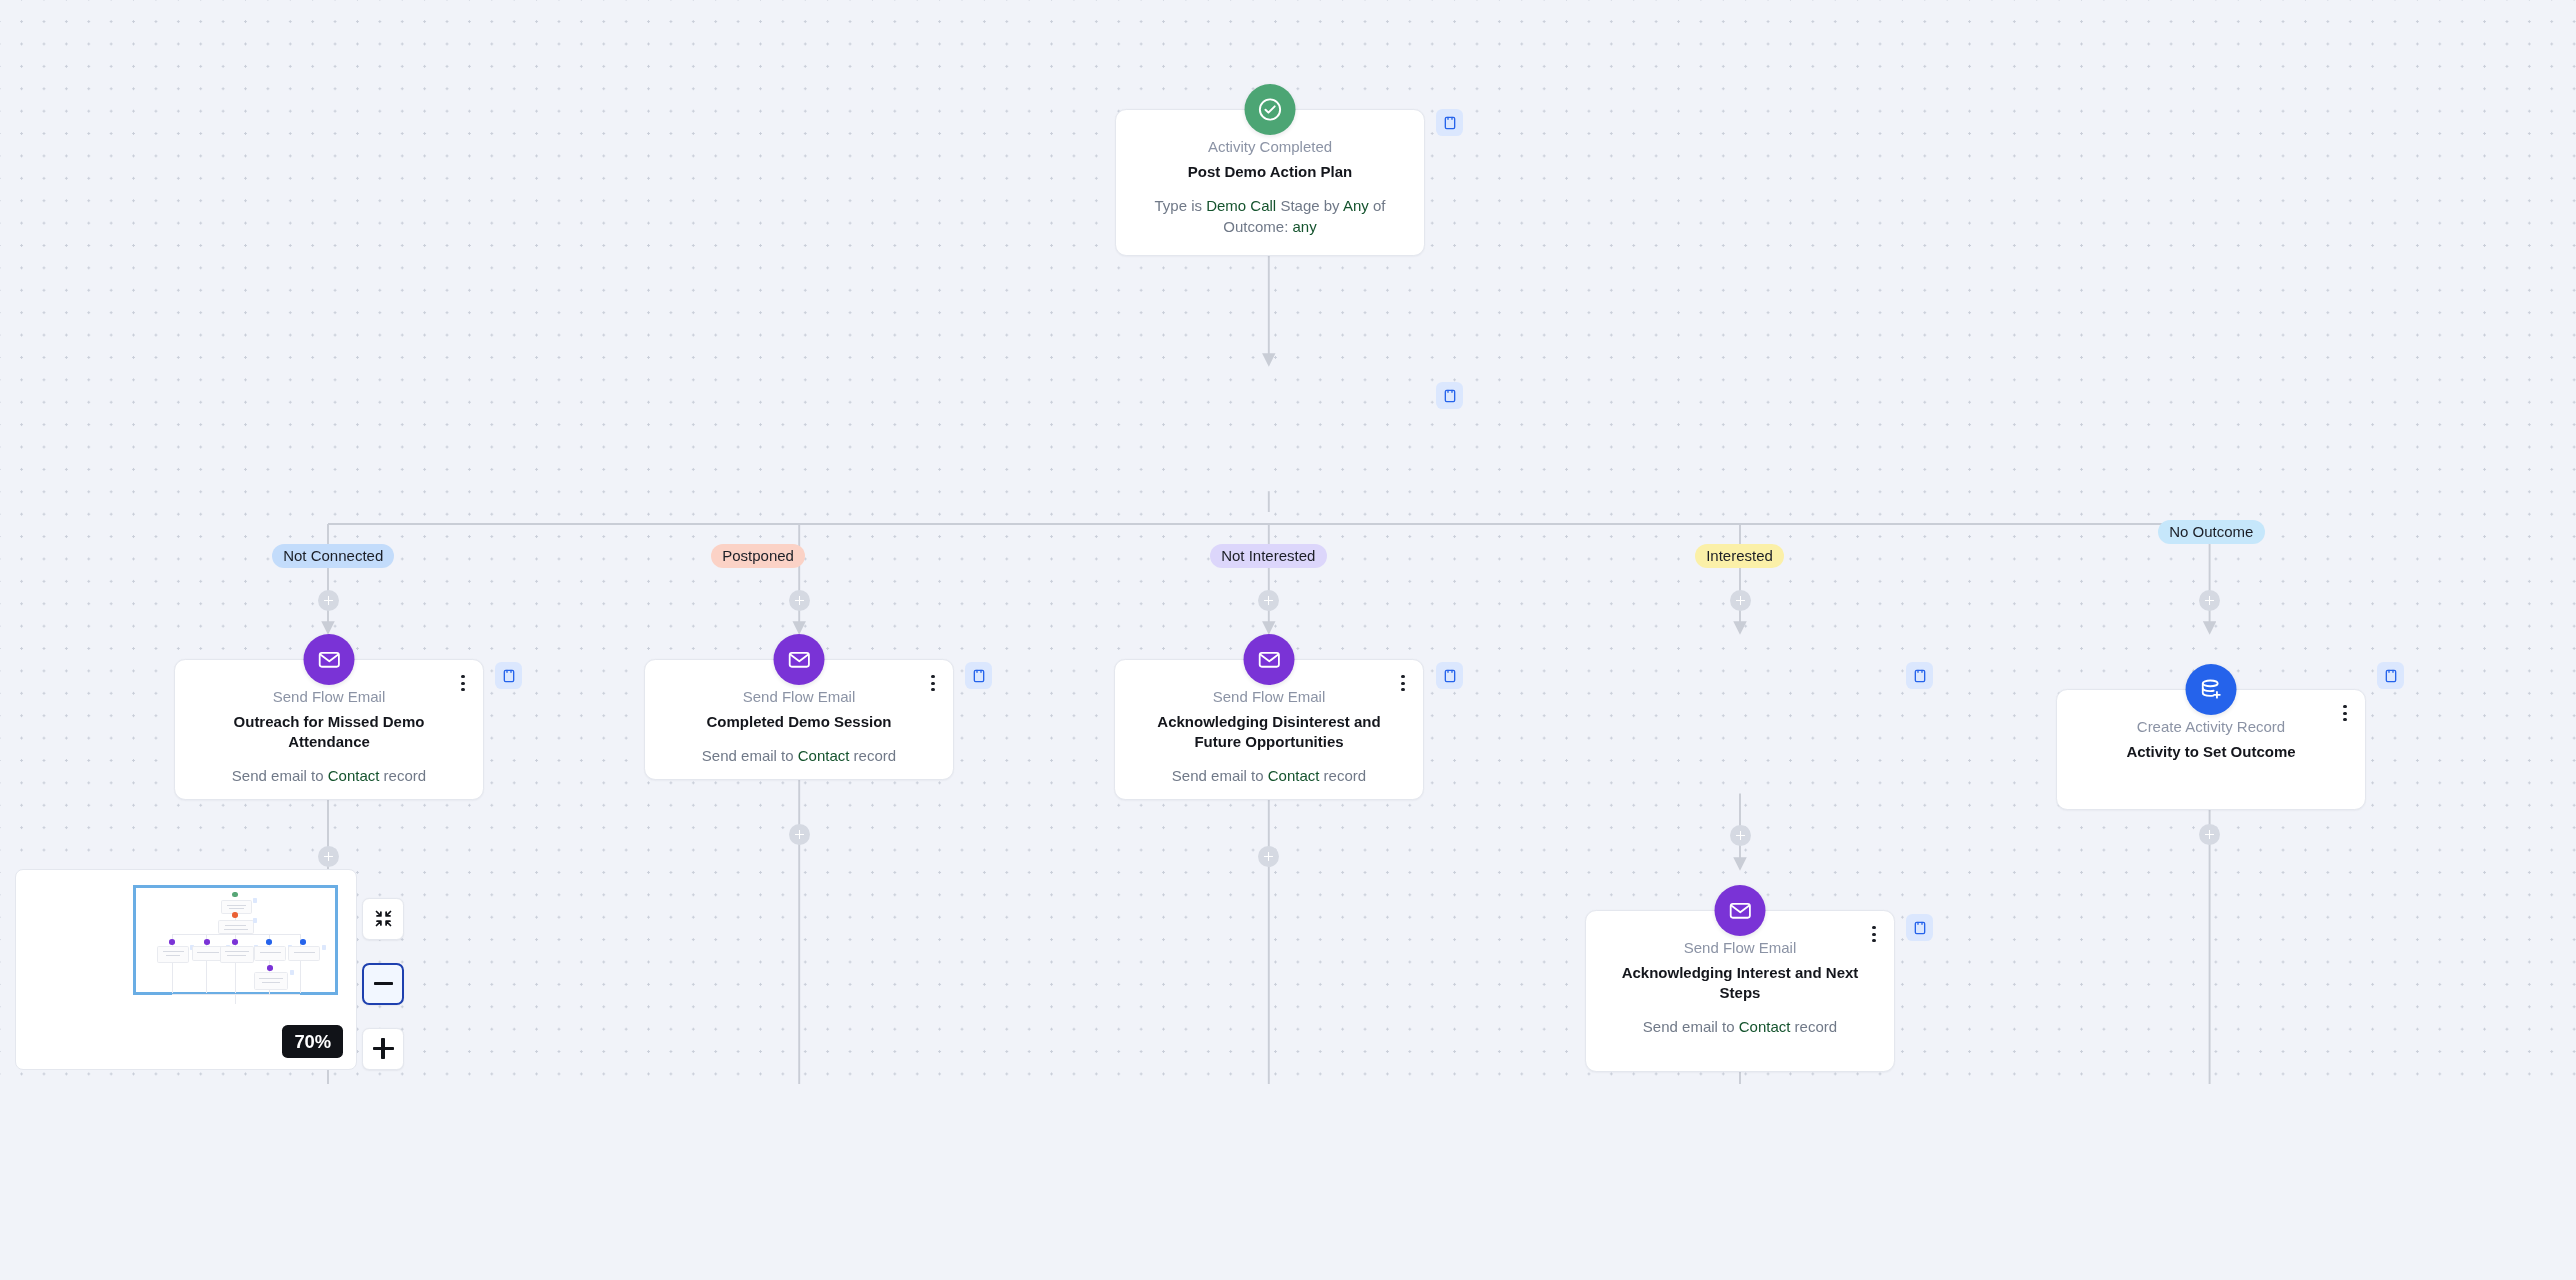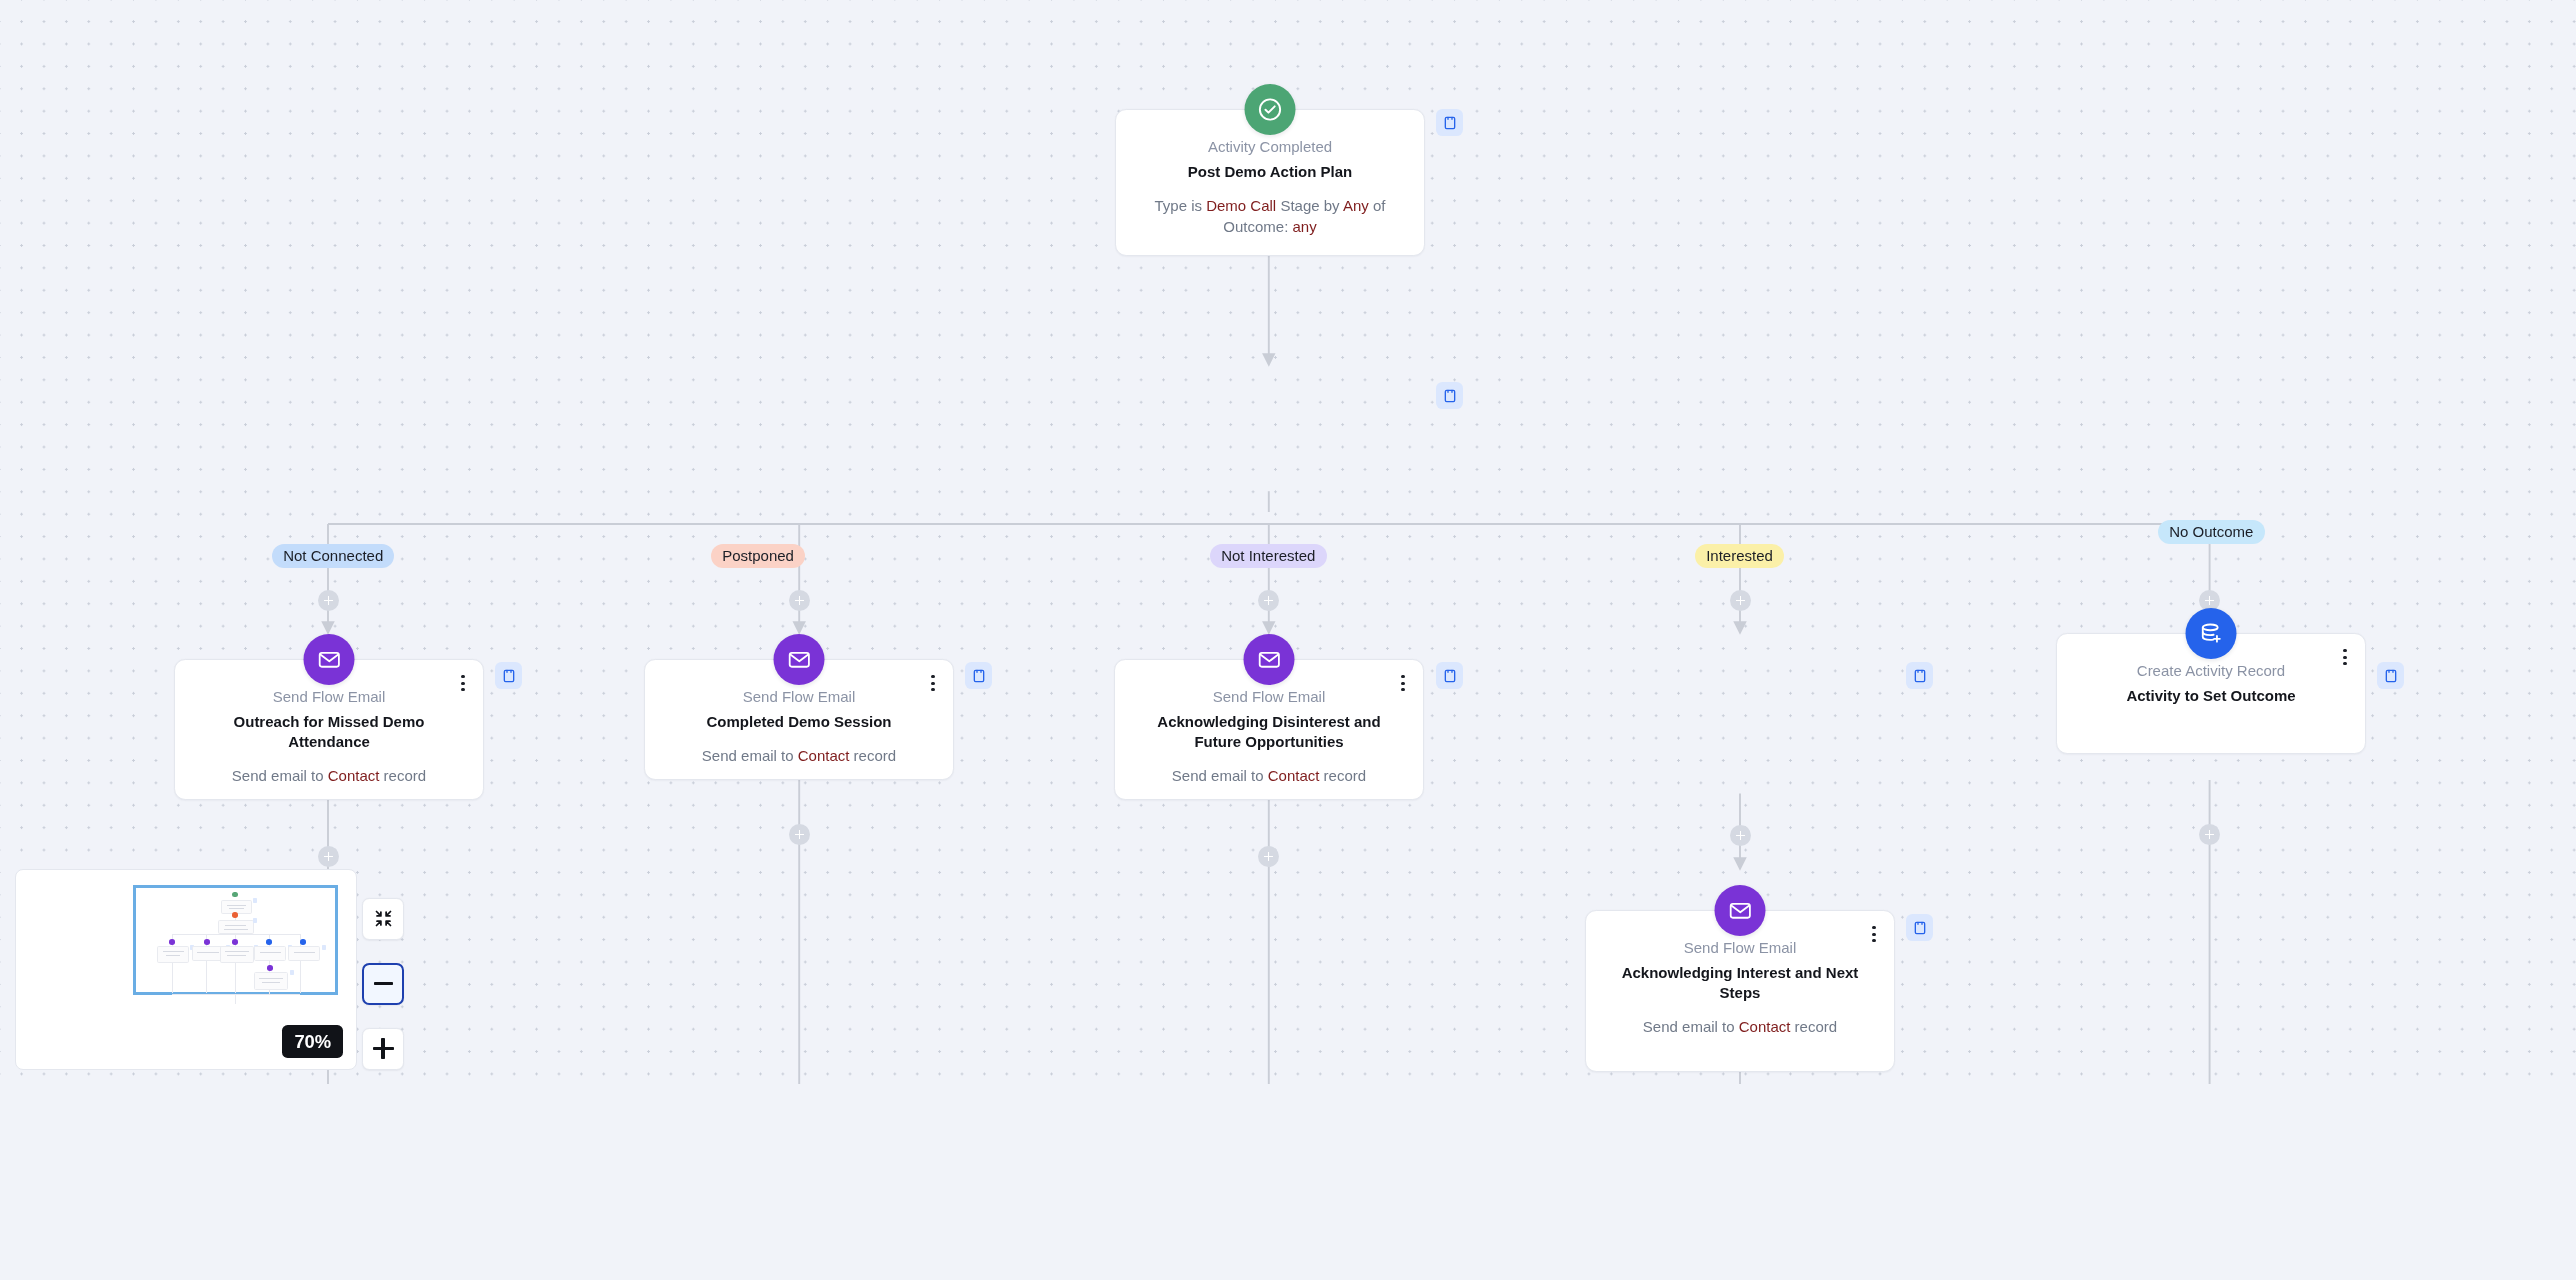--- a/index.html
+++ b/index.html
@@ -48,21 +48,21 @@
     font-weight: 700;
     line-height: 1.32;
   }
   .node-desc {
     font-size: 15px;
     color: #707988;
     line-height: 1.35;
     margin-top: 14.4px;
     font-weight: 400;
   }
-  .lnk { color: #7f1d1d; }
+  .lnk { color: #14532d; }
 
   
   .badge {
     position: absolute;
     width: 51px; height: 51px;
     border-radius: 50%;
     display: flex; align-items: center; justify-content: center;
     box-shadow: 0 1.6px 4px rgba(16,24,40,0.10);
     z-index: 4;
   }
@@ -380,21 +380,21 @@
     </svg>
   </div>
 
   <div class="note-chip" style="left:1906px; top:662px;">
     <svg width="16" height="16" viewBox="0 0 24 24" fill="none" stroke="#2563eb" stroke-width="2" stroke-linecap="round" stroke-linejoin="round">
       <rect x="5" y="3.5" width="14" height="17" rx="2"></rect>
         <path d="M9 3.5v3M15 3.5v3"></path>
     </svg>
   </div>
 
-  <div class="node" style="left:2056px; top:633px; width:310px; height:121px;">
+  <div class="node" style="left:2056px; top:689px; width:310px; height:121px;">
     <div class="badge badge-blue" style="left:50%; top:-25.6px; transform:translateX(-50%);">
       <svg width="25.6" height="25.6" viewBox="0 0 24 24" fill="none" stroke="#ffffff" stroke-width="1.7" stroke-linecap="round" stroke-linejoin="round">
         <ellipse cx="11" cy="6" rx="7" ry="2.7"></ellipse>
         <path d="M4 6v9c0 1.5 3.1 2.7 7 2.7 1 0 2-.08 2.8-.22"></path>
         <path d="M4 10.5c0 1.5 3.1 2.7 7 2.7 1.2 0 2.3-.1 3.2-.3"></path>
         <path d="M17.3 14v5.4M14.6 16.7h5.4"></path>
       </svg>
     </div>
     <div class="kebab">
         <i></i>

